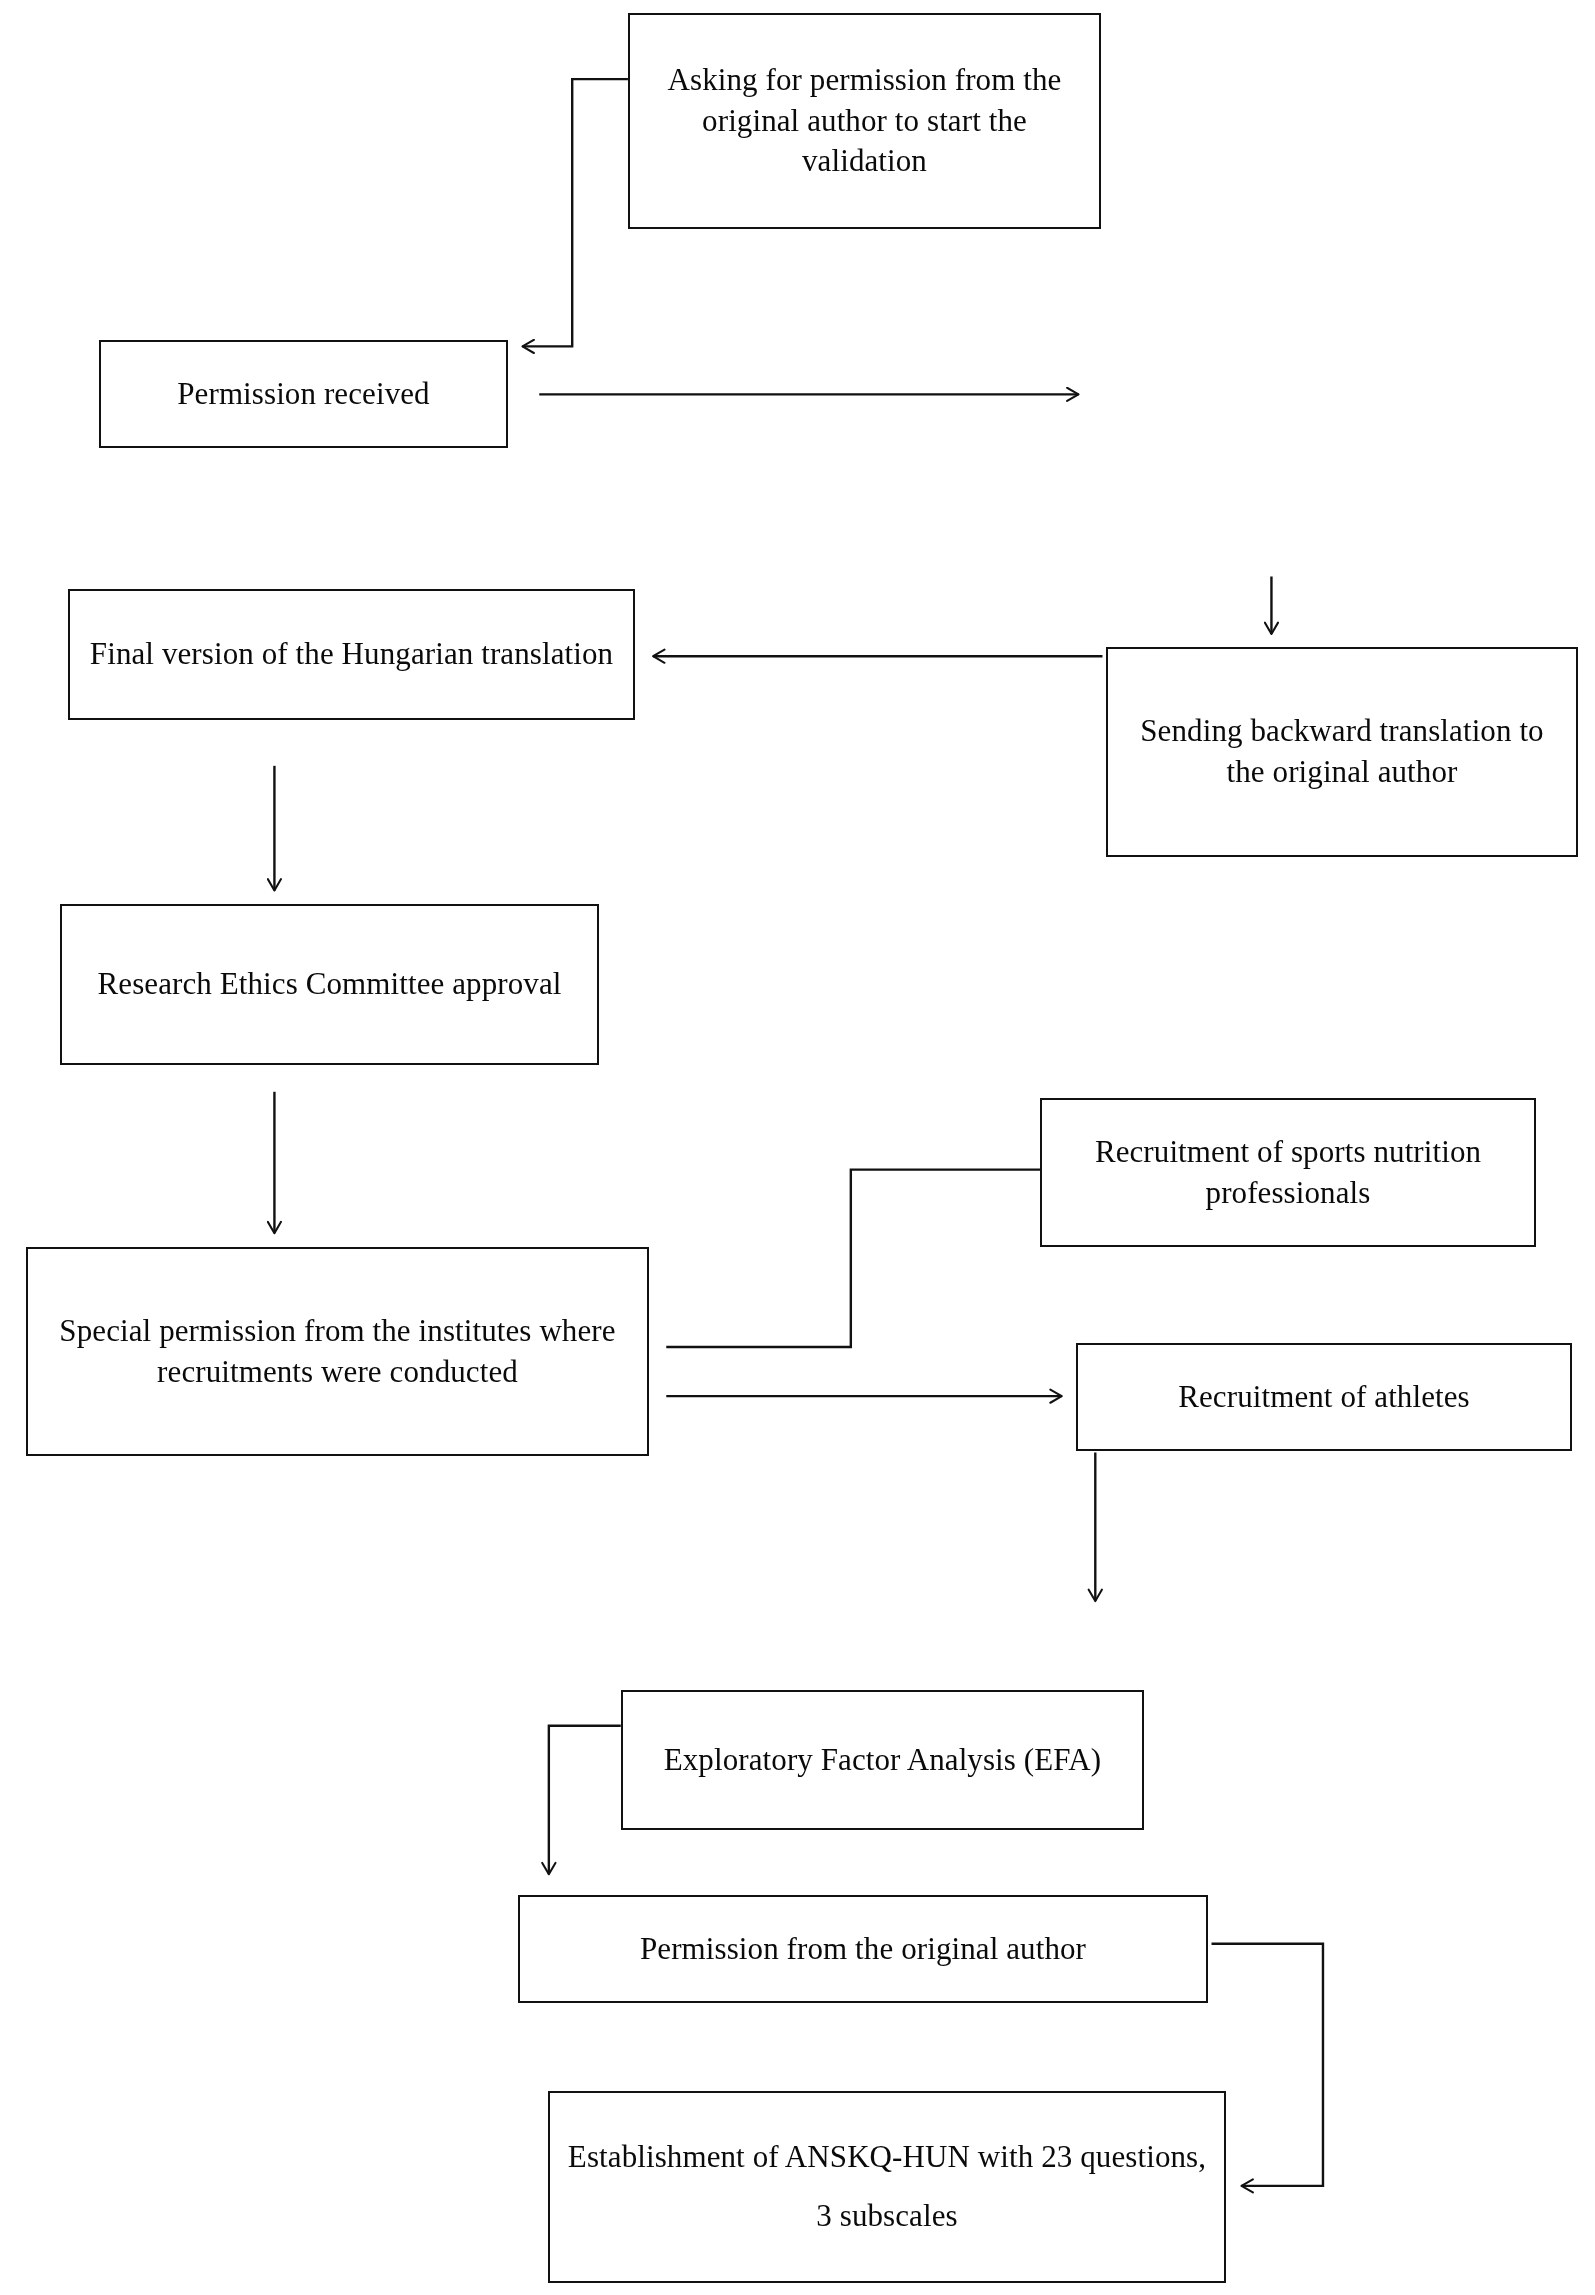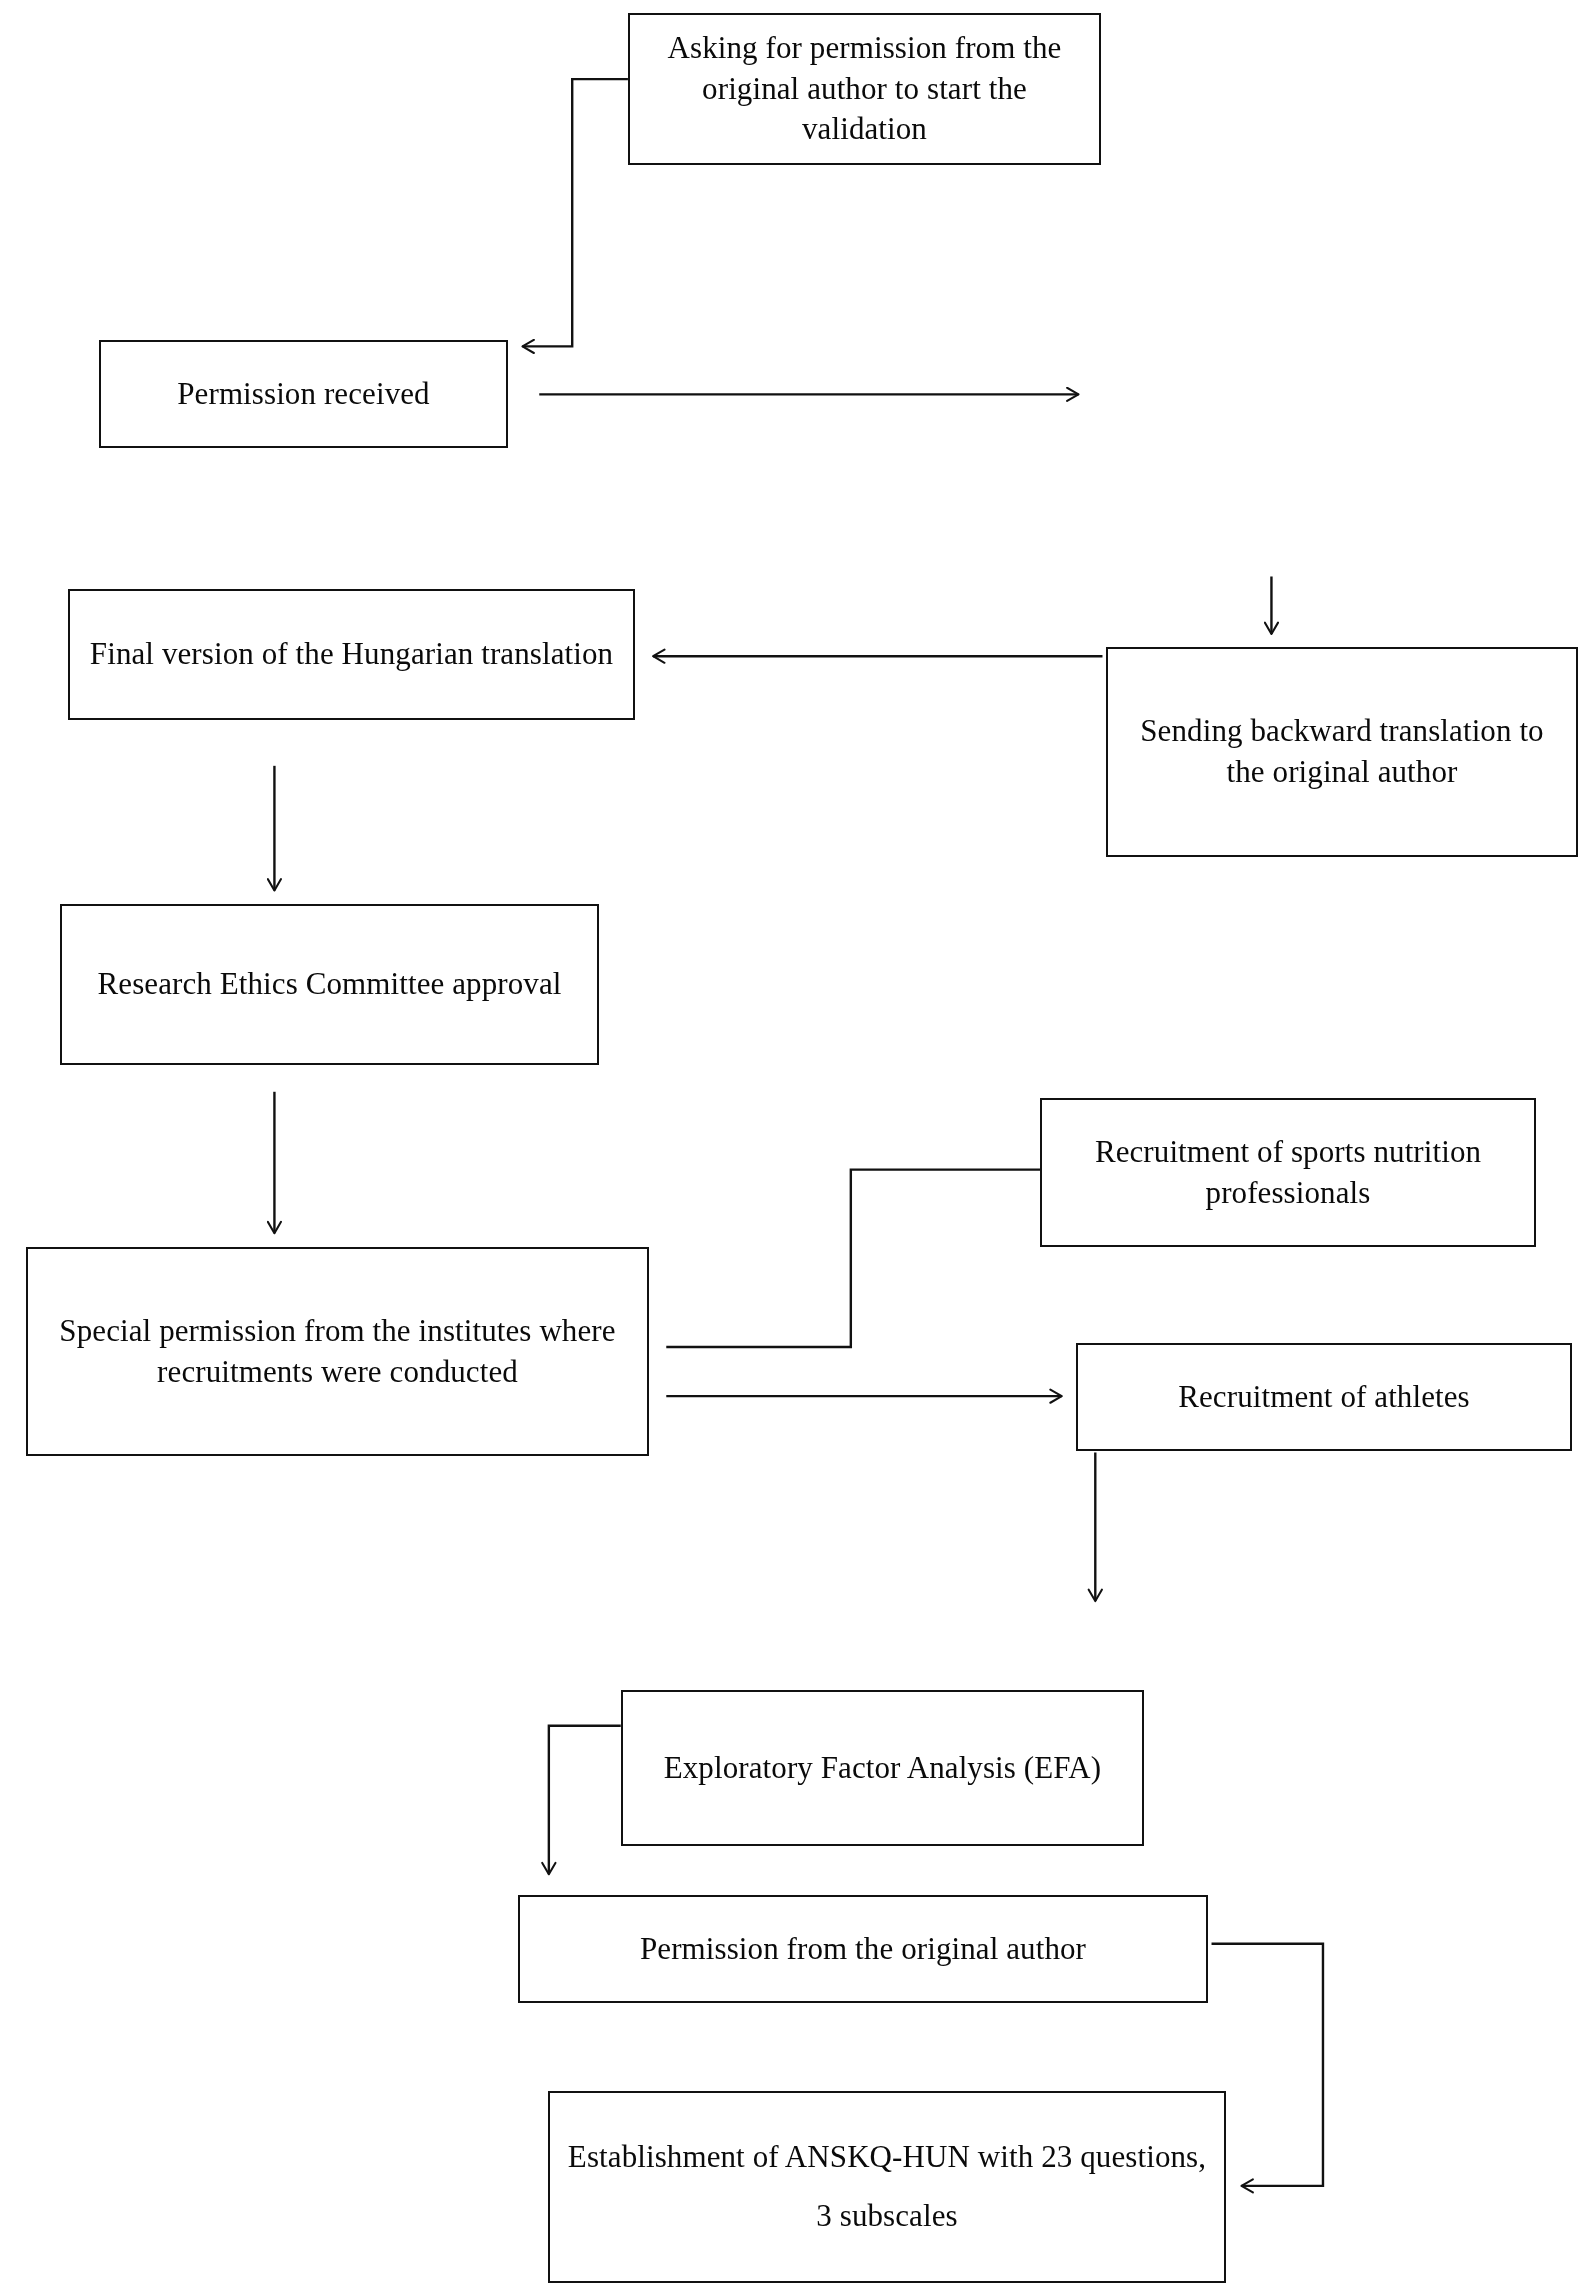--- a/index.html
+++ b/index.html
@@ -81,21 +81,21 @@
       <path d="M 1112 2330 L 1772 2330" marker-end="url(#ah)"></path>
 
       <path d="M 1828 2424 L 1828 2672" marker-end="url(#ah)"></path>
 
       <path d="M 1036 2880 L 916 2880 L 916 3128" marker-end="url(#ah)"></path>
 
       <path d="M 2022 3244 L 2208 3244 L 2208 3648 L 2072 3648" marker-end="url(#ah)"></path>
     </g>
   </svg>
 
-  <div class="node" style="left:628px; top:13px; width:473px; height:152px;justify-content:center;">
+  <div class="node" style="left:628px; top:13px; width:473px; height:216px;justify-content:center;">
     <span class="label">Asking for permission from the original author to start the validation</span>
   </div>
 
   <div class="node" style="left:99px; top:340px; width:409px; height:108px;">
     <span class="label">Permission received</span>
   </div>
 
 
   <div class="node" style="left:1106px; top:647px; width:472px; height:210px;text-align:center;">
     <span class="label">Sending backward translation to the original author</span>
@@ -114,21 +114,21 @@
   </div>
 
   <div class="node" style="left:1040px; top:1098px; width:496px; height:149px;">
     <span class="label">Recruitment of sports nutrition professionals</span>
   </div>
 
   <div class="node" style="left:1076px; top:1343px; width:496px; height:108px;">
     <span class="label">Recruitment of athletes</span>
   </div>
 
-  <div class="node" style="left:621px; top:1690px; width:523px; height:156px;">
+  <div class="node" style="left:621px; top:1690px; width:523px; height:140px;">
     <span class="label">Exploratory Factor Analysis (EFA)</span>
   </div>
 
   <div class="node" style="left:518px; top:1895px; width:690px; height:108px;">
     <span class="label">Permission from the original author</span>
   </div>
 
   <div class="node loose" style="left:548px; top:2091px; width:678px; height:192px;">
     <span class="label">Establishment of ANSKQ-HUN with 23 questions, 3 subscales</span>
   </div>

